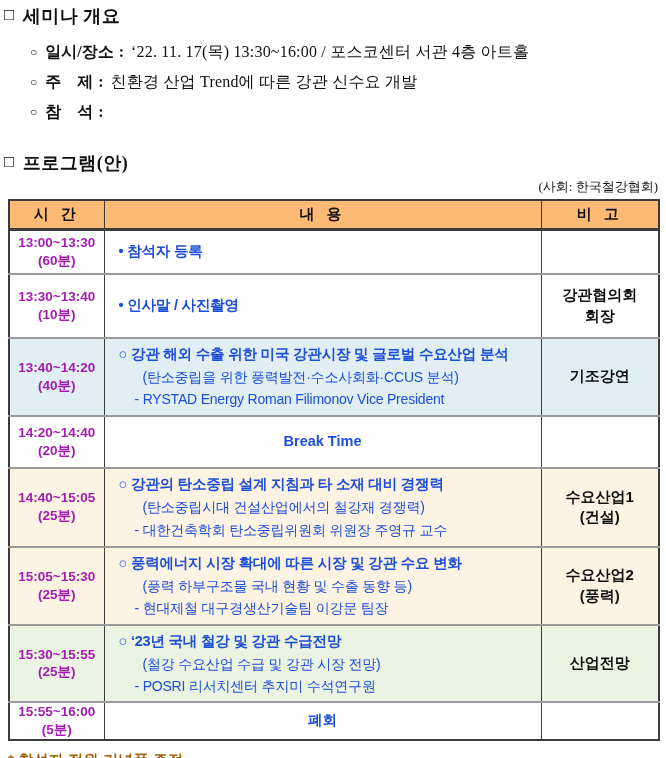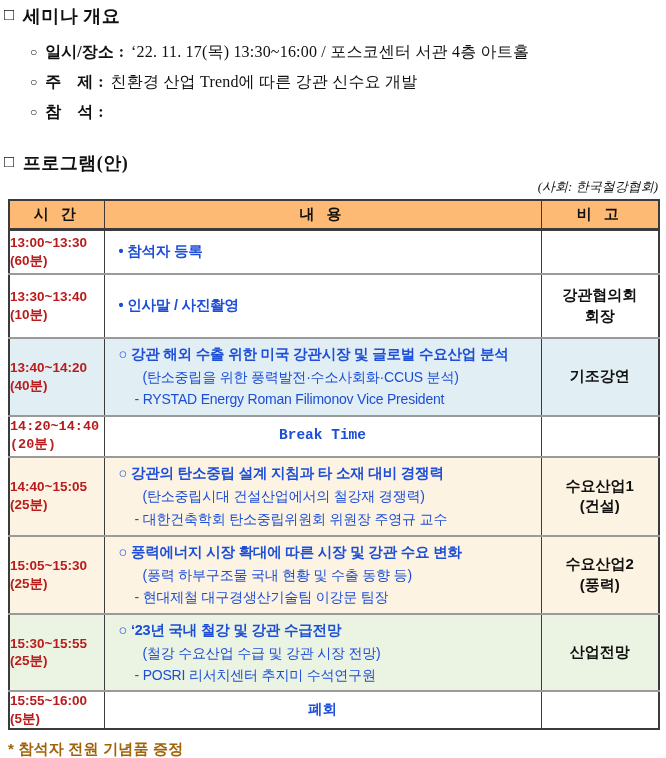--- a/index.html
+++ b/index.html
@@ -24,42 +24,42 @@
   }
   .ov-marker{font-size:12px;font-weight:bold;margin-right:8px;}
   .ov-label{font-weight:bold;white-space:pre;}
   .ov-colon{font-weight:bold;margin:0 7px 0 5px;}
   .ov-text{letter-spacing:0.2px;}
 
   
   .program-title{margin-top:24px;}
   .moderator{
     font-family:"Liberation Serif","DejaVu Serif",serif;
-    font-size:13px;text-align:right;margin:3px 2px 3px 0;color:#111;font-style:italic;
+    font-size:13px;text-align:right;margin:3px 2px 3px 0;color:#111;
   }
 
   
   table.program{
     width:650px;margin-left:4px;border-collapse:collapse;
     border:2.5px solid #3b3b3b;table-layout:fixed;
   }
   col.c-time{width:95px;}
   col.c-content{width:437px;}
   col.c-remark{width:118px;}
   th,td{border-left:1.5px solid #3b3b3b;border-right:1.5px solid #3b3b3b;padding:0;}
   thead tr{background:#fdba74;border-bottom:3px solid #3b3b3b;}
   thead th{font-size:15px;font-weight:bold;height:27px;letter-spacing:4px;color:#111;}
   tbody tr{border-top:2px solid #9a9a9a;}
   tr.bg-blue{background:#e1eef4;}
   tr.bg-cream{background:#fcf3e2;}
   tr.bg-green{background:#ebf3e2;}
 
   td.time-cell{
-    font-weight:bold;font-size:13.5px;line-height:1.3;
-    vertical-align:middle;color:#b91c1c;
+    text-align:center;font-weight:bold;font-size:13.5px;line-height:1.3;
+    vertical-align:middle;color:#a21caf;
   }
   td.content-cell{vertical-align:middle;padding:4px 6px 4px 10px;color:#1d4ed8;}
   td.content-cell.center{text-align:center;padding:4px 0;}
   .line{line-height:1.6;}
   .line.main{font-weight:bold;font-size:14.5px;padding-left:4px;letter-spacing:-0.2px;}
   .line.sub{font-size:14px;padding-left:28px;letter-spacing:-0.2px;}
   .line.sub2{font-size:14px;padding-left:20px;letter-spacing:-0.2px;}
   .line.solo{font-weight:bold;font-size:14.5px;}
   td.remark-cell{
     text-align:center;font-weight:bold;font-size:15px;line-height:1.35;
@@ -156,21 +156,21 @@
         <td class="content-cell">
           <div class="line main">○ 강관 해외 수출 위한 미국 강관시장 및 글로벌 수요산업 분석</div>
           <div class="line sub">(탄소중립을 위한 풍력발전·수소사회화·CCUS 분석)</div>
           <div class="line sub2">- RYSTAD Energy Roman Filimonov Vice President</div>
         </td>
         <td class="remark-cell">
           <div>기조강연</div>
         </td>
       </tr>
 
-      <tr style="height:41px;font-family:Liberation Mono, monospace;">
+      <tr style="height:52px;">
         <td class="time-cell">
           <div>14:20~14:40</div>
           <div>(20분)</div>
         </td>
         <td class="content-cell center">
           <div class="line solo">Break Time</div>
         </td>
         <td class="remark-cell"></td>
       </tr>
 

